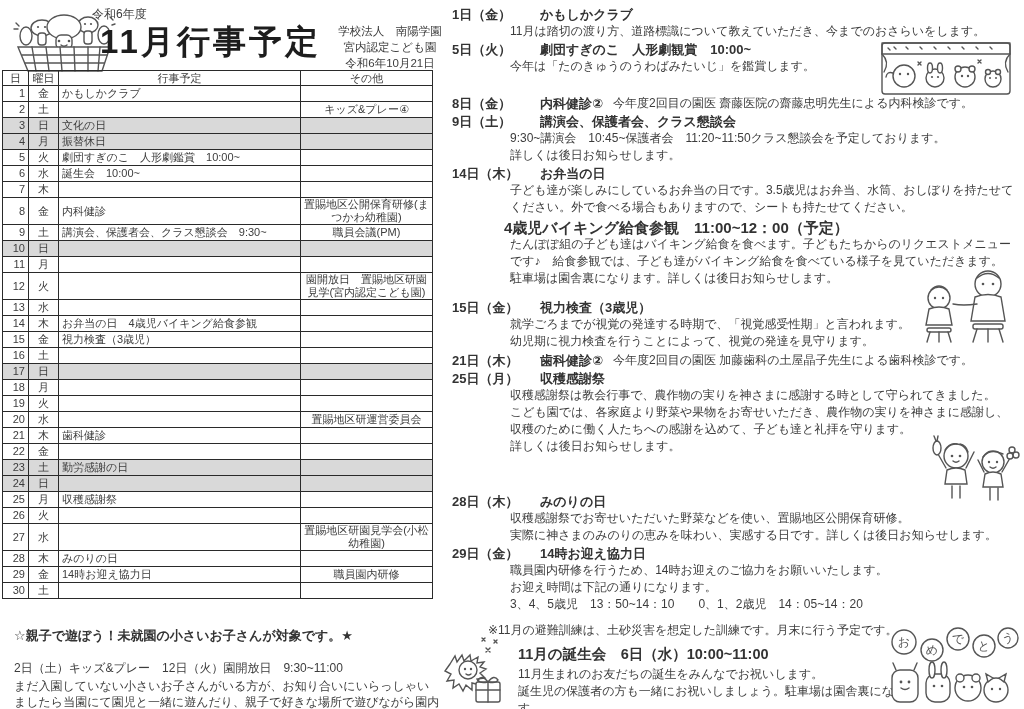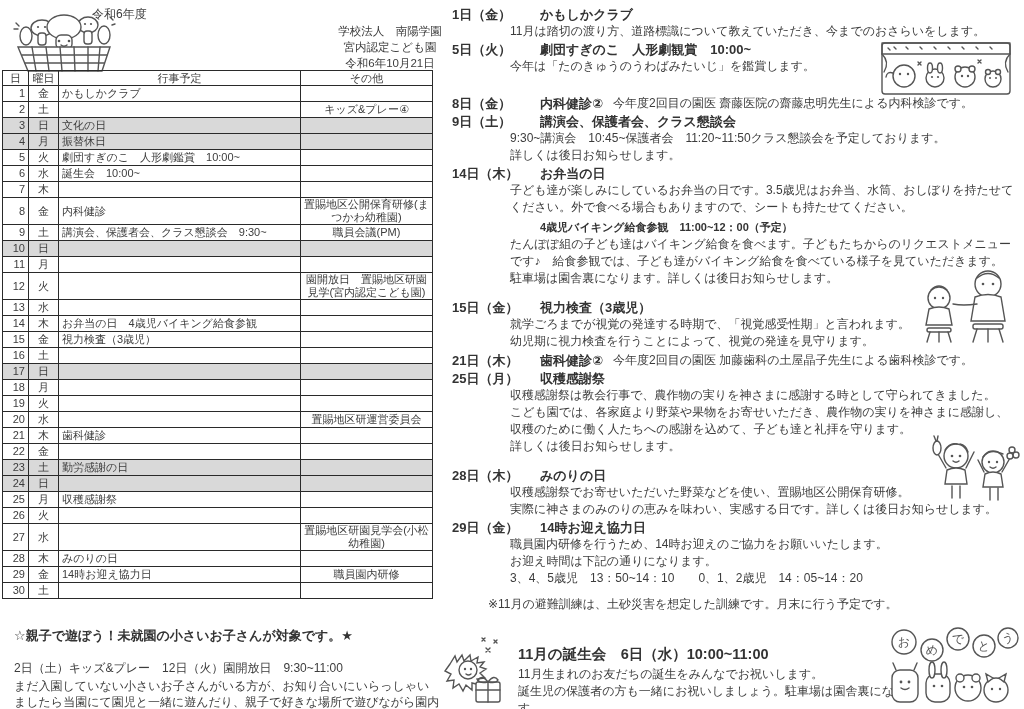--- a/index.html
+++ b/index.html
@@ -27,25 +27,25 @@
   .left-note .note-line{margin-bottom:2px;margin-top:16px;}
 
   
   .right-col{position:absolute;left:452px;top:6px;width:570px;font-size:12px;line-height:17px;}
   .entry{margin-bottom:1px;}
   .entry-head{display:flex;align-items:center;}
   .day-label{flex:none;width:88px;font-weight:bold;font-size:13px;color:#333;}
   .entry-title{font-weight:bold;font-size:13px;color:#333;}
   .entry-suffix{font-weight:normal;font-size:12px;margin-left:10px;}
   .desc{margin-left:58px;}
-  .sub-title{font-weight:bold;font-size:11px;margin-left:88px;margin-top:3px;color:#333;}
+  .sub-title{font-weight:bold;font-size:15px;margin-left:52px;margin-top:3px;color:#333;}
   .entry-1{margin-bottom:20px;}
   .entry-4{margin-bottom:12px;}
   .entry-5{margin-bottom:2px;}
-  .entry-7{margin-bottom:12px;}
+  .entry-7{margin-bottom:38px;}
   .evac-note{margin-top:9px;margin-left:36px;}
 
   .birthday{position:absolute;left:518px;top:646px;width:420px;font-size:12px;line-height:17px;}
   .birthday .bd-heading{font-weight:bold;font-size:14.5px;color:#333;margin-bottom:3px;}
 
   
   .illus{position:absolute;}
   .illus svg{display:block;}
   .ink{stroke:#555;fill:none;stroke-width:1.4;stroke-linecap:round;stroke-linejoin:round;}
   .ink-fill{stroke:#555;fill:#fff;stroke-width:1.4;}
@@ -76,20 +76,21 @@
           <circle class="dot" cx="33" cy="24" r="1.1"></circle>
         <circle class="dot" cx="73" cy="21" r="1.1"></circle>
           <circle class="dot" cx="79" cy="21" r="1.1"></circle>
         <path class="ink-fill" d="M6 44 L98 44 L90 68 L16 68 Z"></path>
         <path class="ink" d="M10 52 H95 M13 60 H92 M20 44 L24 68 M34 44 L37 68 M48 44 L50 68 M62 44 L63 68 M76 44 L76 68 M88 44 L86 68"></path>
         <path class="ink" d="M4 20 l3 3 M2 26 l4 0 M98 14 l3 3 M100 22 l3 -1"></path>
       </svg>
     </div>
 
     <div class="year-label">令和6年度</div>
+    <div class="main-title">11月行事予定</div>
     <div class="org-block">
       <div>学校法人　南陽学園</div>
       <div>宮内認定こども園</div>
       <div>令和6年10月21日</div>
     </div>
 
     <table class="sched">
       <colgroup>
           <col style="width:26px">
           <col style="width:30px">

